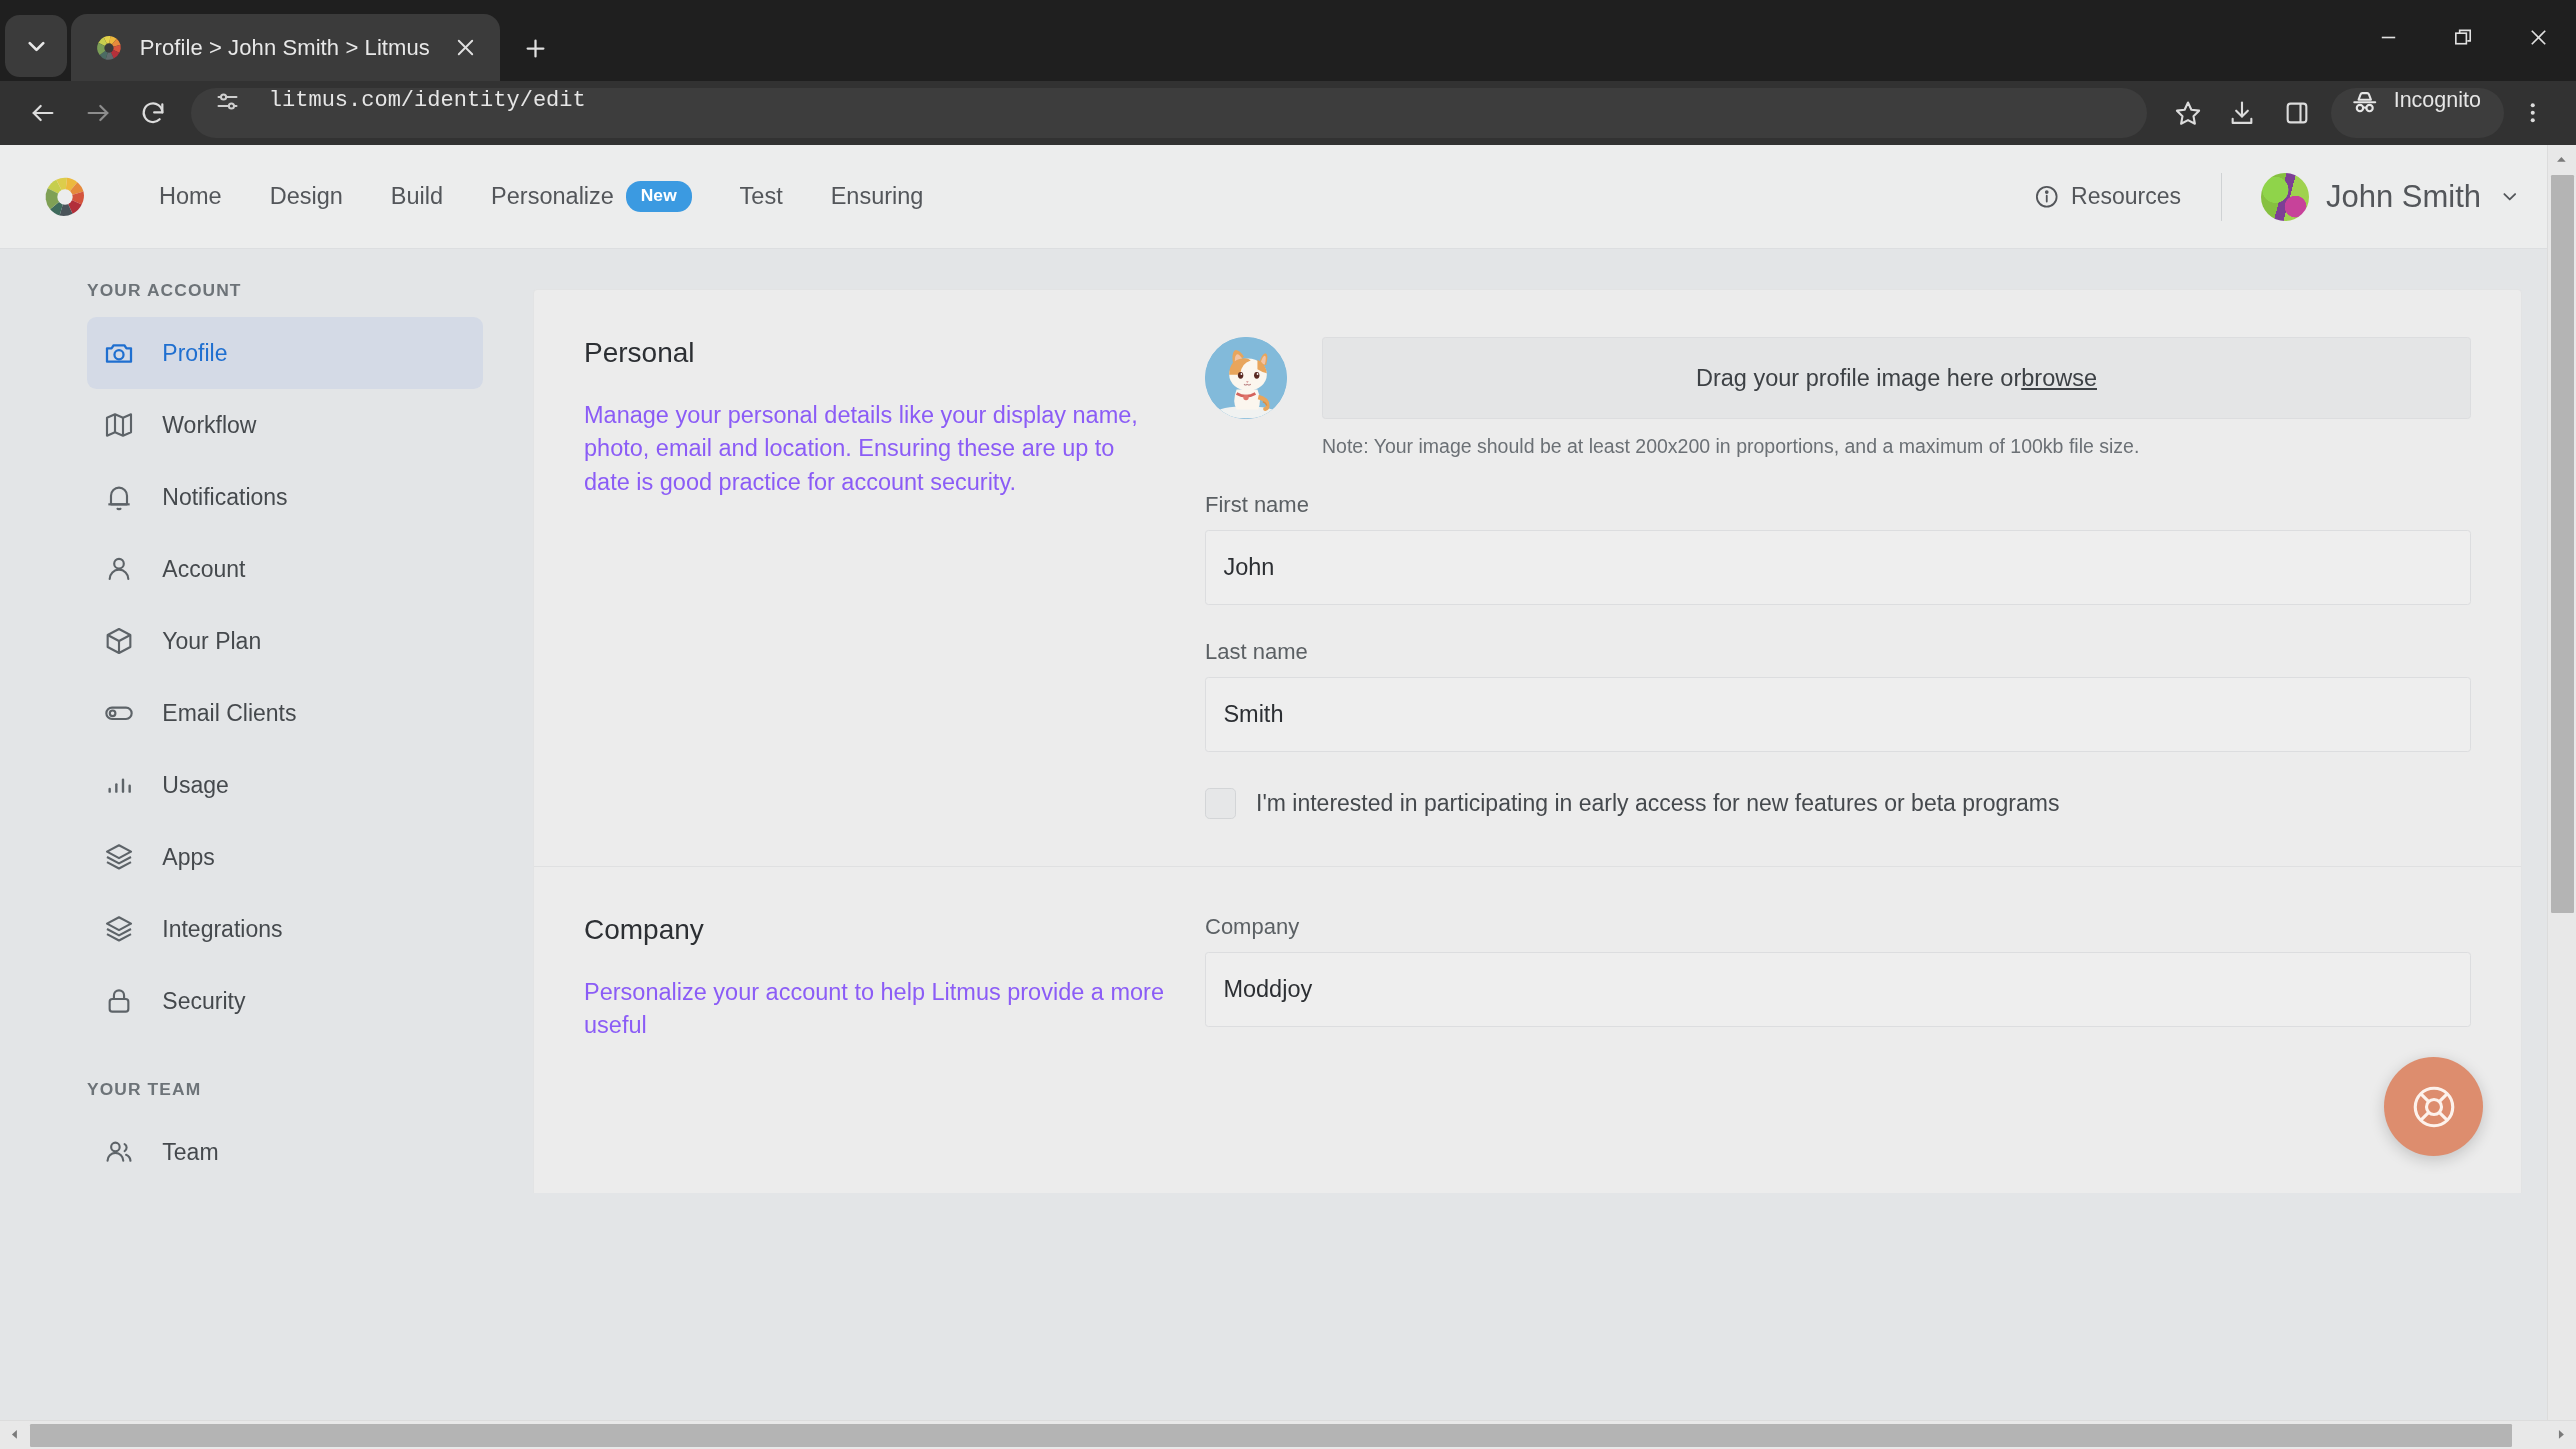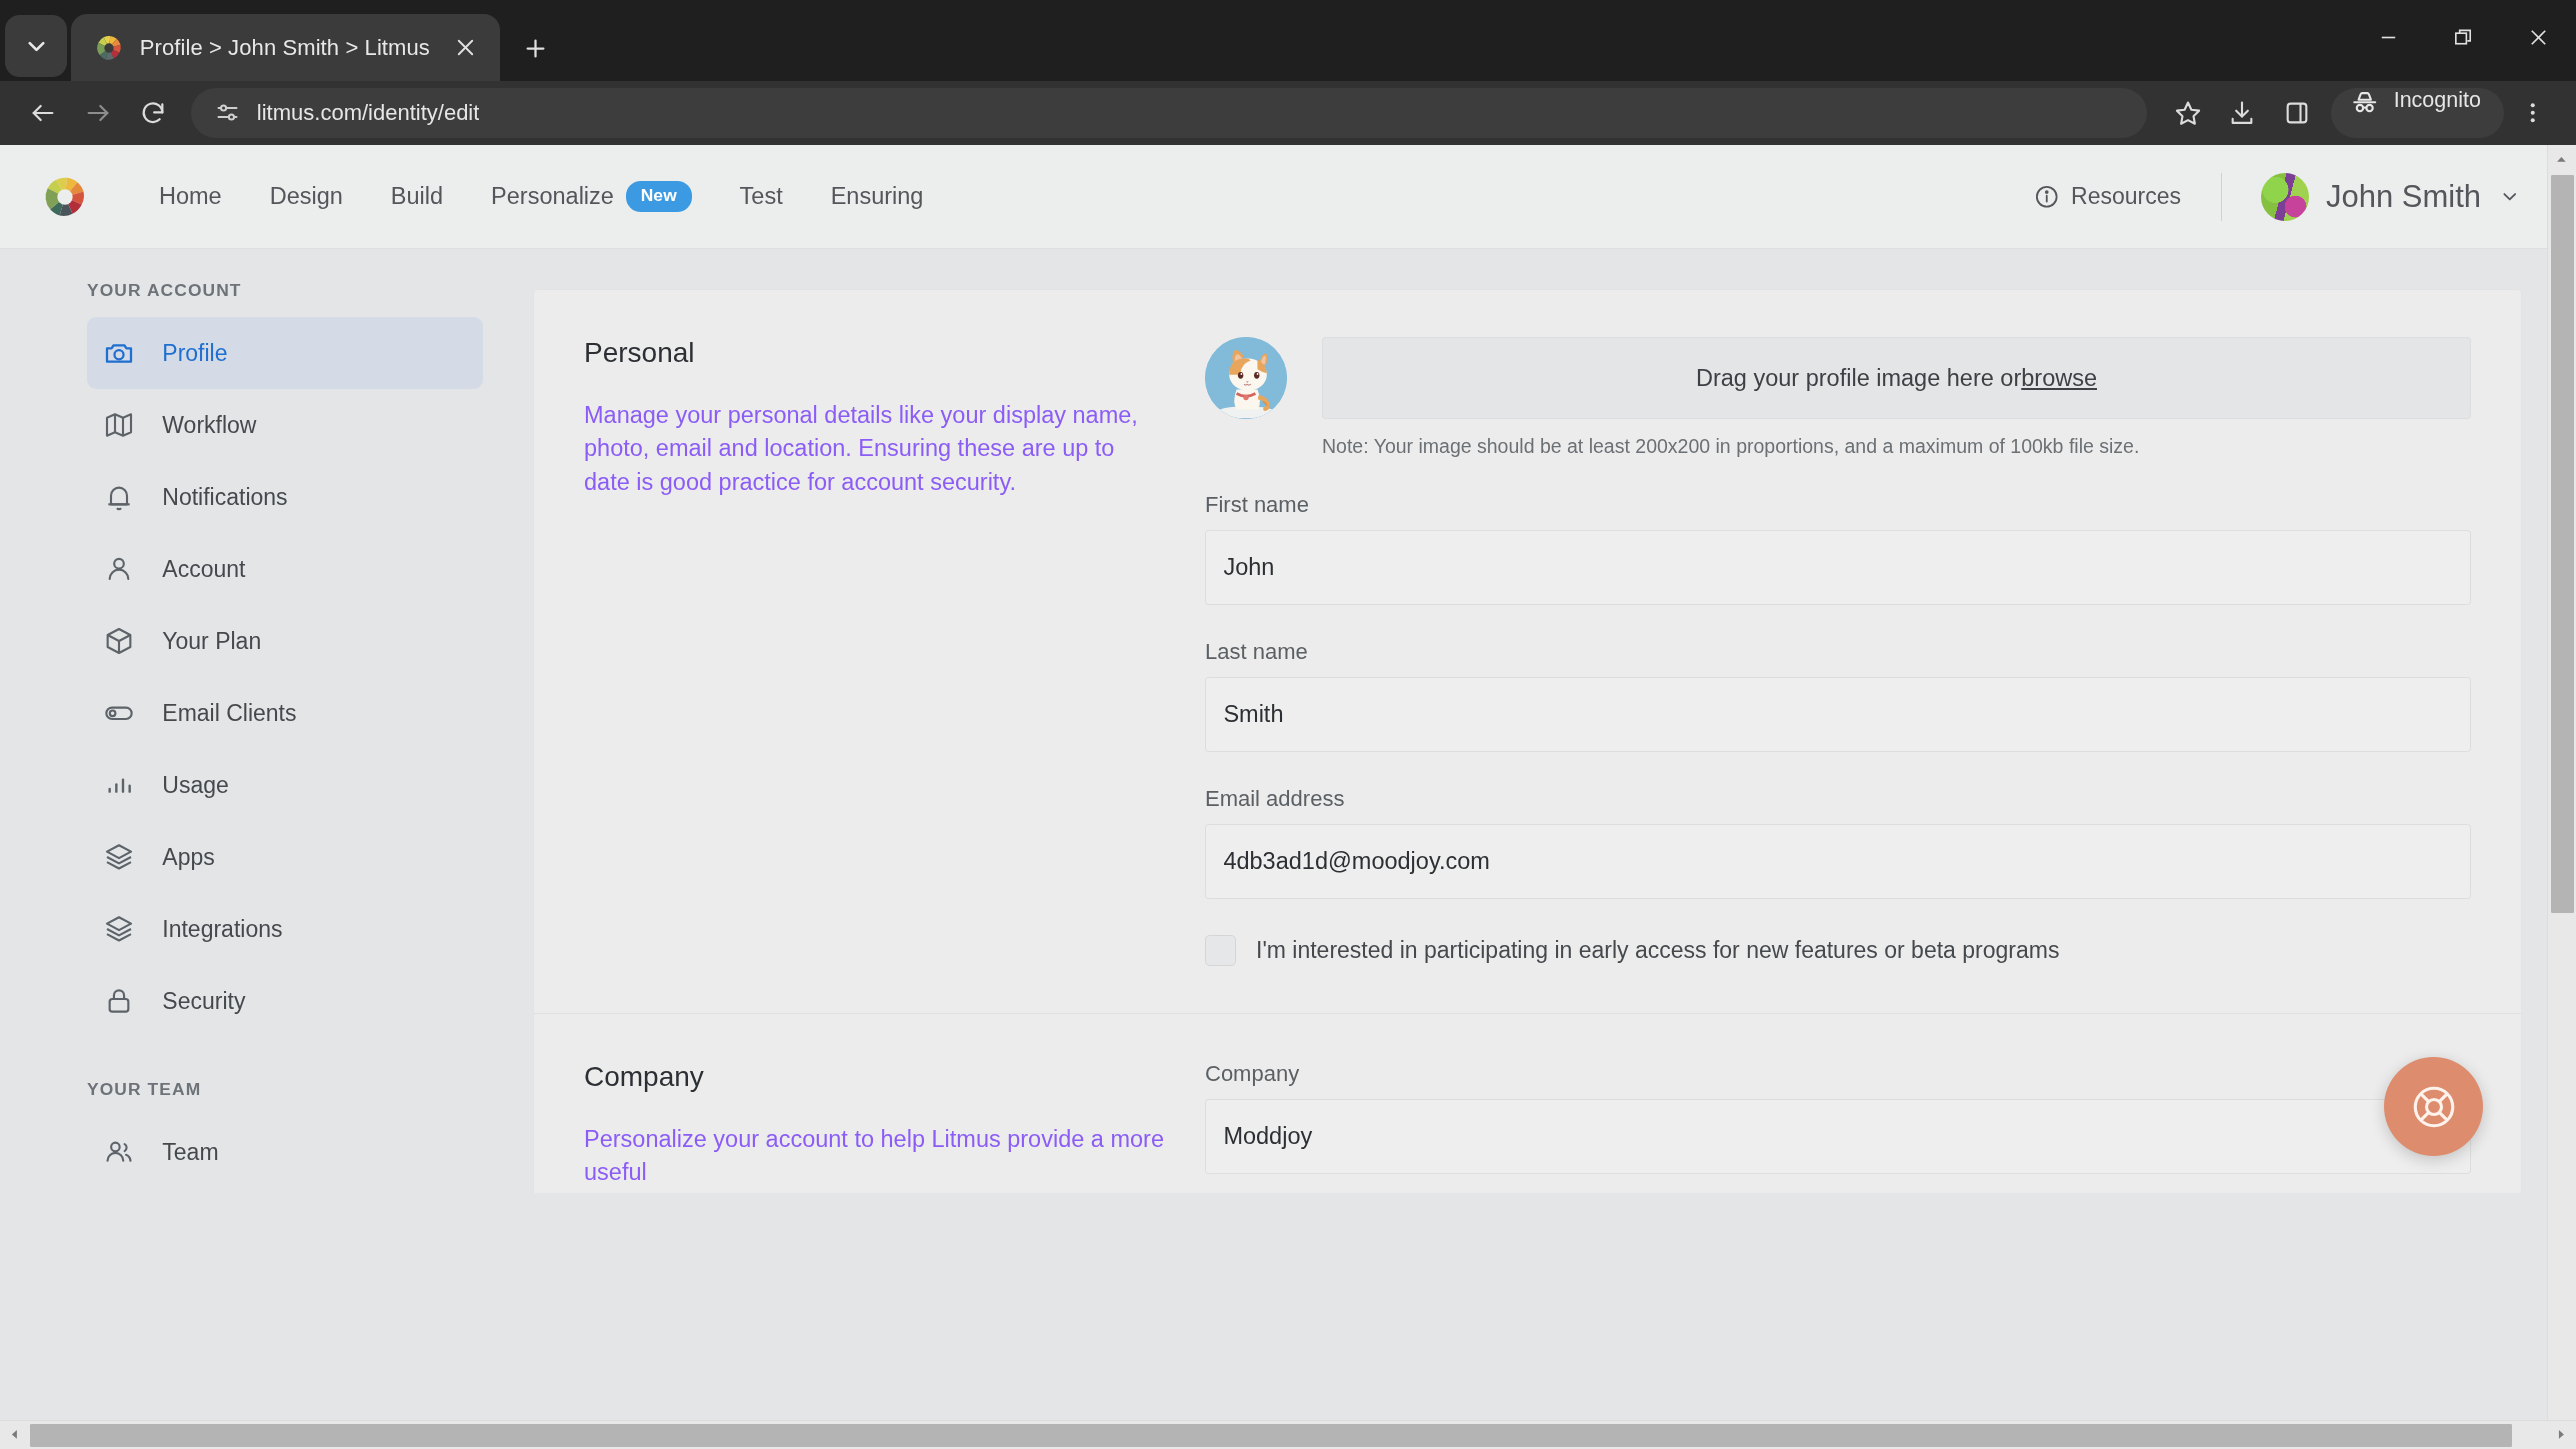--- a/index.html
+++ b/index.html
@@ -35,22 +35,23 @@
   .tab-close { width:36px; height:36px; display:flex; align-items:center; justify-content:center; flex:0 0 auto; border-radius:50%; }
   .newtab-btn { width:47px; height:47px; margin:0 0 9.4px 12px; display:flex; align-items:center; justify-content:center; border-radius:50%; flex:0 0 auto; }
 
   .winctl { position:absolute; right:0; top:0; height:74px; display:flex; align-items:center; }
   .winctl-btn { width:75px; height:74px; display:flex; align-items:center; justify-content:center; }
 
   .toolbar { height:64px; background:#323232; display:flex; align-items:center; padding:0 17.4px; gap:2.7px; }
   .tb-icon { width:52px; height:52px; border-radius:50%; display:flex; align-items:center; justify-content:center; flex:0 0 auto; }
   .omnibox {
     flex:1 1 auto; height:50px; background:#3d3d3d; border-radius:25px;
-    display:flex; align-items:center; gap:16px; padding:0 23px; margin:0 12px 0 9.4px;
+    display:flex; align-items:flex-start; gap:28px; padding:0 23px; margin:0 12px 0 9.4px;
     min-width:0;
+    font-family:Liberation Mono, monospace;
   }
   .omnibox-url { color:#e6e6e6; font-size:22px; white-space:nowrap; overflow:hidden; text-overflow:ellipsis; }
   .incognito-pill {
     height:50px; background:#3d3d3d; border-radius:25px;
     display:flex; gap:14px; padding:0 23px 0 19px;
     margin-left:5.4px; flex:0 0 auto;
   }
   .incognito-label { color:#e6e6e6; font-size:21.5px; white-space:nowrap; }
 
   
@@ -549,24 +550,20 @@
             <div class="field">
               <div class="field-label">First name</div>
               <div class="input" placeholder="First name">John</div>
             </div>
 
             <div class="field">
               <div class="field-label">Last name</div>
               <div class="input" placeholder="Last name">Smith</div>
             </div>
 
-            <div class="field">
-              <div class="field-label">Email address</div>
-              <div class="input" placeholder="Email address">4db3ad1d@moodjoy.com</div>
-            </div>
 
             <div class="checkrow">
               <span class="checkbox"></span>
               <span class="checklabel">I'm interested in participating in early access for new features or beta programs</span>
             </div>
           </div>
         </div>
 
         <div class="section company-sec">
           <div class="sec-left">

